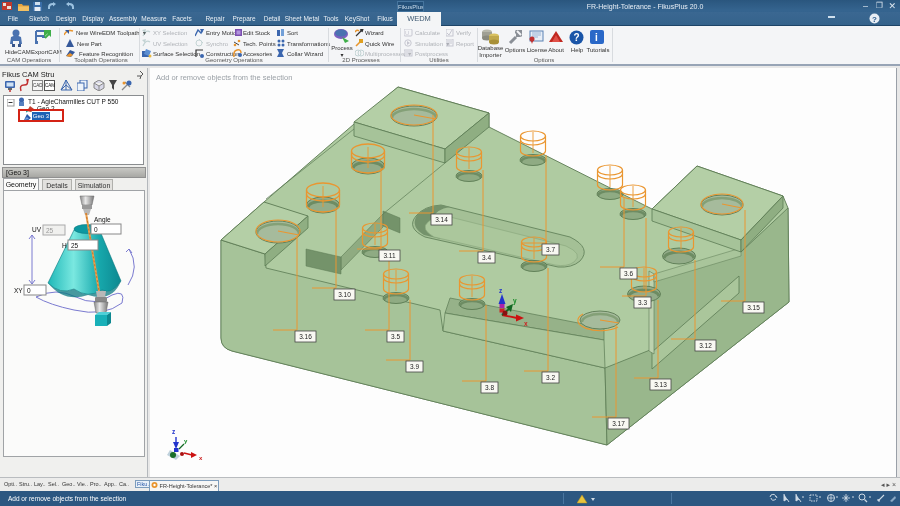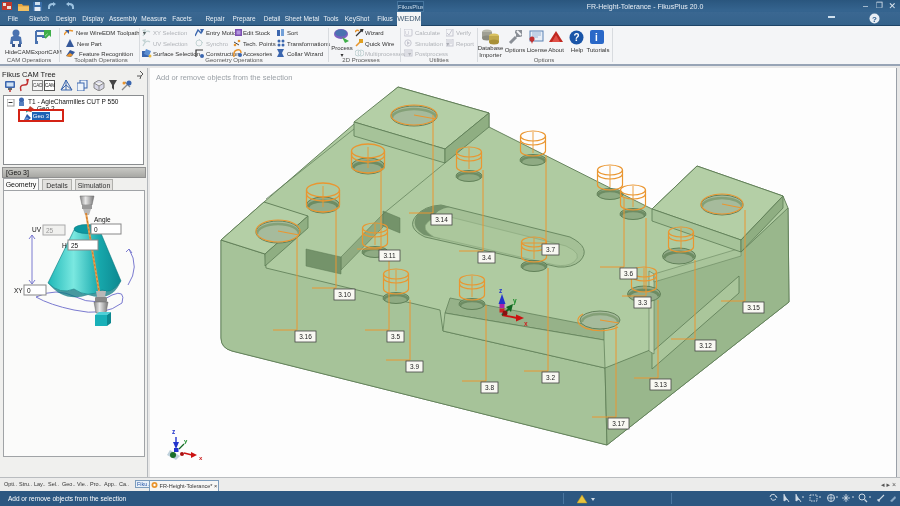--- a/index.html
+++ b/index.html
@@ -11,21 +11,21 @@
 
 #titlebar{position:absolute;left:0;top:0;width:900px;height:26px;background:linear-gradient(#2a567e,#35648f 40%,#2e5d88);}
 #titlebar .qicon{position:absolute;top:2px;height:9px;}
 #apptab{position:absolute;left:397px;top:1px;width:27px;height:11px;background:#24517a;border:1px solid #46759e;color:#c8daea;font-size:6px;text-align:center;line-height:10px;overflow:hidden;}
 #wintitle{position:absolute;left:545px;top:1px;width:200px;color:#e8eef5;font-size:7px;text-align:center;line-height:11px;white-space:nowrap;}
 .winbtn{position:absolute;top:1px;color:#dce6ef;font-size:9px;line-height:10px;}
 
 
 #menurow{position:absolute;left:0;top:12px;width:900px;height:14px;border-bottom:1px solid #1d4467;background:rgba(255,255,255,0.03);}
 .menuitem{position:absolute;top:0;height:14px;color:#e9eff5;font-size:6.5px;line-height:14px;text-align:center;}
-#wedmtab{position:absolute;left:397px;top:0px;width:24px;height:14px;background:#f4f5f6;color:#3f5a73;font-size:7.5px;line-height:14px;text-align:center;}
+#wedmtab{position:absolute;left:397px;top:0px;width:44px;height:14px;background:#f4f5f6;color:#3f5a73;font-size:7.5px;line-height:14px;text-align:center;}
 
 
 #ribbon{position:absolute;left:0;top:26px;width:900px;height:40px;background:#f4f5f7;border-bottom:2px solid #97a4b6;}
 .rgroup-label{position:absolute;top:31px;font-size:6px;color:#555;text-align:center;white-space:nowrap;}
 .rsep{position:absolute;top:2px;height:34px;width:1px;background:#d8dbdf;}
 .ritem{position:absolute;font-size:6px;color:#333;white-space:nowrap;line-height:8px;}
 .ritem.gray{color:#b0b3b8;}
 .bigbtn{position:absolute;font-size:6px;color:#333;text-align:center;line-height:7px;}
 
 
@@ -294,21 +294,21 @@
     <svg class="abs" style="left:590px;top:4px" width="15" height="15">
         <rect width="14" height="14" rx="2" fill="#2a68c8"></rect>
         <text x="5" y="11" font-size="10" font-weight="bold" fill="#fff">i</text>
       </svg>
     <div class="bigbtn" style="left:586px;top:21px;width:24px;">Tutorials</div>
     <div class="rgroup-label" style="left:517px;width:54px;">Options</div>
     <div class="rsep" style="left:612px;"></div>
   </div>
 
   <div id="leftpanel">
-    <div id="lp-title">Fikus CAM Tree</div>
+    <div id="lp-title">Fikus CAM Stru</div>
     <svg class="abs" style="left:136px;top:3px" width="8" height="8">
         <path d="M4 0 L7 3 L5 5 L4 8 M1 5 L5 5" stroke="#555" fill="none"></path>
       </svg>
     <div id="lp-toolbar">
       <svg class="abs" style="left:4px;top:1px" width="12" height="12">
           <rect x="1" y="1" width="10" height="7" rx="1" fill="#3b66ae"></rect>
           <rect x="2.5" y="2.5" width="7" height="4" fill="#cfe2f4"></rect>
           <rect x="4" y="8" width="4" height="2" fill="#666"></rect>
           <circle cx="6" cy="11" r="1" fill="#c03030"></circle>
         </svg>

